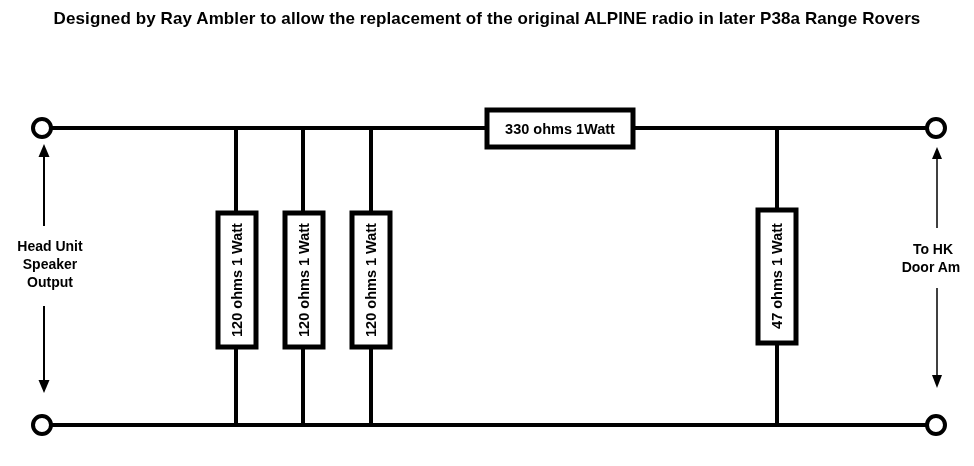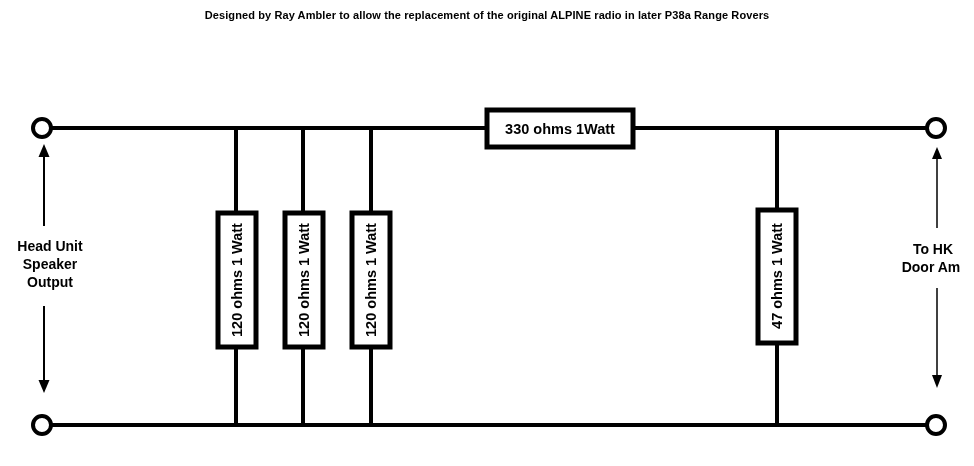--- a/index.html
+++ b/index.html
@@ -11,21 +11,21 @@
     font-family: "Liberation Sans", sans-serif;
     overflow: hidden;
   }
   .title {
     position: absolute;
     top: 9px;
     left: 0;
     width: 974px;
     text-align: center;
     font-weight: bold;
-    font-size: 11px;
+    font-size: 17px;
     color: #000000;
     letter-spacing: 0.1px;
   }
   .diagram-svg { position: absolute; top: 0; left: 0; }
   .wire { stroke: #000000; stroke-width: 4; fill: none; }
   .terminal { stroke: #000000; stroke-width: 4; fill: #ffffff; }
   .rbox { stroke: #000000; stroke-width: 5; fill: #ffffff; }
   .arrow-line { stroke: #000000; stroke-width: 2; fill: none; }
   .arrow-line.thin { stroke-width: 1.5; }
   .arrow-head { fill: #000000; stroke: none; }

